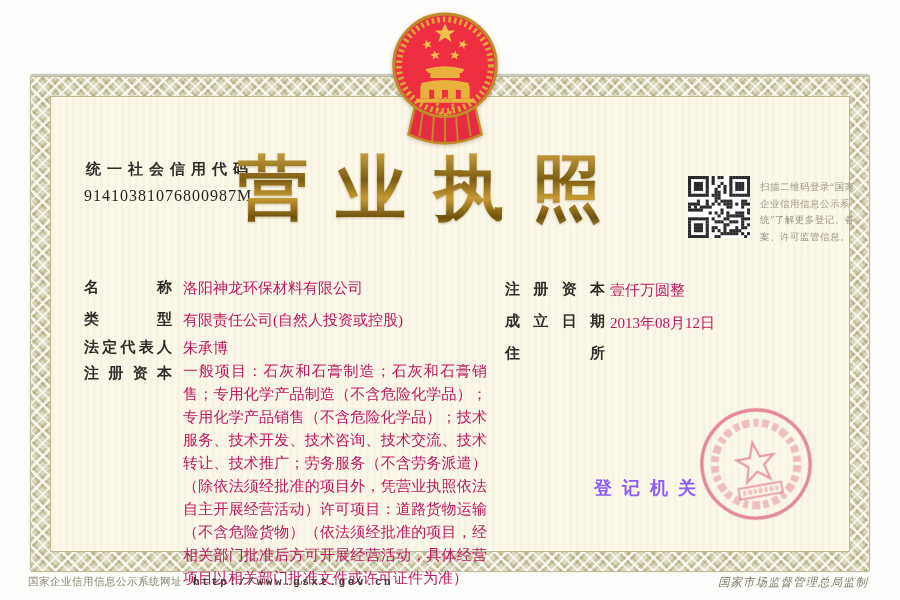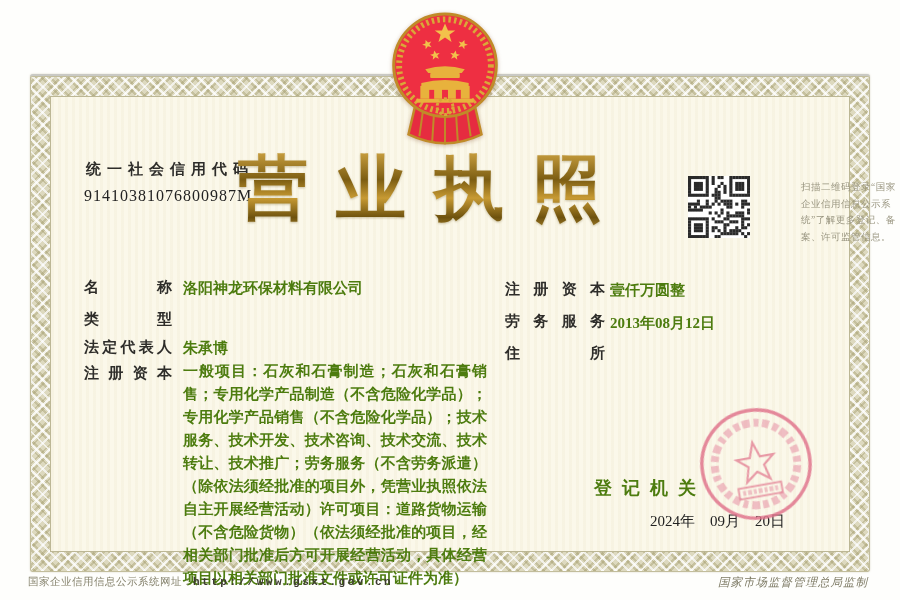--- a/index.html
+++ b/index.html
@@ -46,35 +46,35 @@
     font-family:"Liberation Sans","DejaVu Sans",sans-serif;font-weight:900;
     font-size:70px;letter-spacing:28px;text-indent:28px;line-height:1.2;
     background:linear-gradient(180deg,#d9ad49 0%,#7c5d12 40%,#c79a33 62%,#6e520e 85%,#a5812a 100%);
     -webkit-background-clip:text;background-clip:text;color:transparent;
     filter:drop-shadow(0 1px 1px rgba(110,85,20,.35));
   }
 
   
   .qr{position:absolute;left:688px;top:176px;width:62px;height:62px;}
   .qr-caption{position:absolute;left:760px;top:179px;width:95px;font-size:9.5px;
-    color:#98947f;line-height:1.75;letter-spacing:.5px;margin-left:41px;}
+    color:#98947f;line-height:1.75;letter-spacing:.5px;}
 
   
   .flabel{position:absolute;font-size:15px;font-weight:700;color:#2e2d2a;
     text-align:justify;text-align-last:justify;}
-  .fvalue{position:absolute;font-size:15px;color:#4d7c0f;font-weight:bold;}
+  .fvalue{position:absolute;font-size:15px;color:#be185d;}
   .lab-l{left:84px;width:88px;}
   .val-l{left:183px;}
   .lab-r{left:505px;width:100px;font-family:Liberation Serif, serif;}
   .val-r{left:610px;text-align:center;}
   .scope{width:304px;line-height:23px;text-align:justify;}
   .addr{width:244px;line-height:24px;}
 
   .reg-label{position:absolute;left:594px;top:476px;font-size:18px;font-weight:700;
-    letter-spacing:10px;color:#4d7c0f;}
+    letter-spacing:10px;color:#8b5cf6;}
   .issue-date{position:absolute;left:650px;top:512px;font-size:15px;color:#222;white-space:pre;}
 
   
   .seal{position:absolute;left:697px;top:405px;width:118px;height:118px;z-index:6;
     transform:rotate(-10deg);opacity:.82;}
 
   
   .footer-left{position:absolute;left:28px;top:575px;font-size:10.5px;color:#85826c;letter-spacing:.5px;}
   .footer-left .url{color:#3d3a32;font-size:11px;font-weight:700;letter-spacing:2.5px;
     font-family:"Liberation Mono","DejaVu Sans Mono",monospace;}
@@ -347,37 +347,37 @@
           <rect x="29.52" y="59.05" width="3.10" height="3.10"></rect>
           <rect x="56.10" y="59.05" width="3.10" height="3.10"></rect>
         </g>
     </svg>
     <div class="qr-caption">扫描二维码登录“国家企业信用信息公示系统”了解更多登记、备案、许可监管信息。</div>
 
     <div class="flabel lab-l" style="top:278px">名称</div>
     <div class="fvalue val-l" style="top:279px">洛阳神龙环保材料有限公司</div>
 
     <div class="flabel lab-l" style="top:310px">类型</div>
+    <div class="fvalue val-l" style="top:311px">有限责任公司(自然人投资或控股)</div>
 
     <div class="flabel lab-l" style="top:338px">法定代表人</div>
     <div class="fvalue val-l" style="top:339px">朱承博</div>
 
     <div class="flabel lab-l" style="top:364px">注册资本</div>
     <div class="fvalue val-l scope" style="top:360px">一般项目：石灰和石膏制造；石灰和石膏销售；专用化学产品制造（不含危险化学品）；专用化学产品销售（不含危险化学品）；技术服务、技术开发、技术咨询、技术交流、技术转让、技术推广；劳务服务（不含劳务派遣）（除依法须经批准的项目外，凭营业执照依法自主开展经营活动）许可项目：道路货物运输（不含危险货物）（依法须经批准的项目，经相关部门批准后方可开展经营活动，具体经营项目以相关部门批准文件或许可证件为准）</div>
 
     <div class="flabel lab-r" style="top:280px">注册资本</div>
     <div class="fvalue val-r" style="top:281px">壹仟万圆整</div>
 
-    <div class="flabel lab-r" style="top:312px">劳务服务</div>
+    <div class="flabel lab-r" style="top:312px">成立日期</div>
     <div class="fvalue val-r" style="top:314px">2013年08月12日</div>
 
     <div class="flabel lab-r" style="top:344px">住所</div>
 
     <div class="reg-label">登记机关</div>
-    <div class="issue-date">2024年　09月　20日</div>
 
     <svg class="seal" viewBox="0 0 120 120">
       <defs>
         <filter id="sblur">
             <feGaussianBlur stdDeviation="0.7"></feGaussianBlur>
           </filter>
       </defs>
       <g filter="url(#sblur)">
         <circle cx="60" cy="60" r="55" fill="none" stroke="#e0718a" stroke-width="3.5"></circle>
         <circle cx="60" cy="60" r="42" fill="none" stroke="#e58ba0" stroke-width="8" stroke-dasharray="5 3.5 7 4 6 3 8 4" opacity=".65"></circle>

